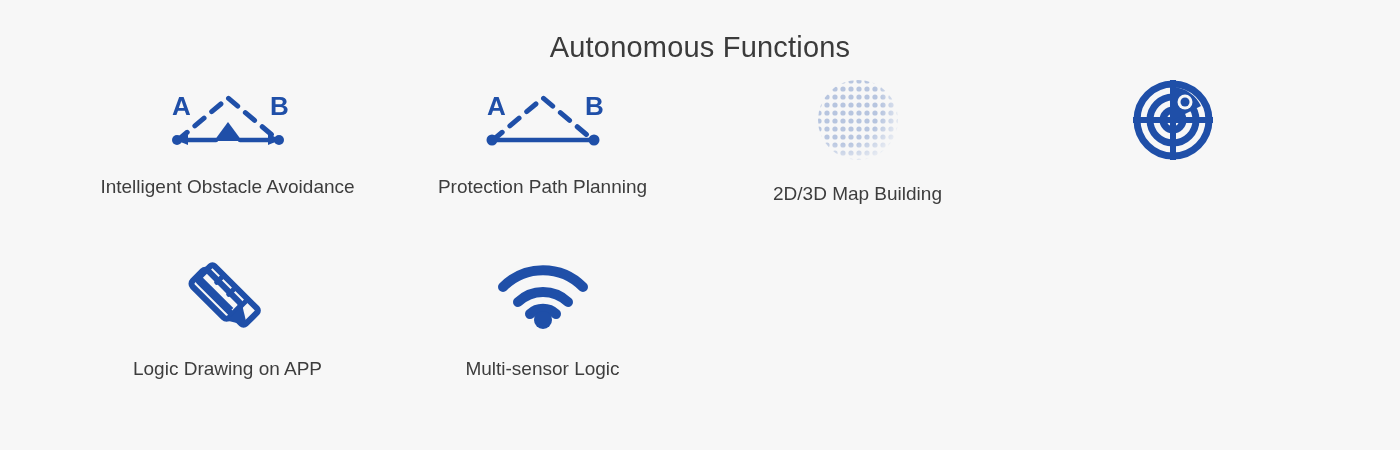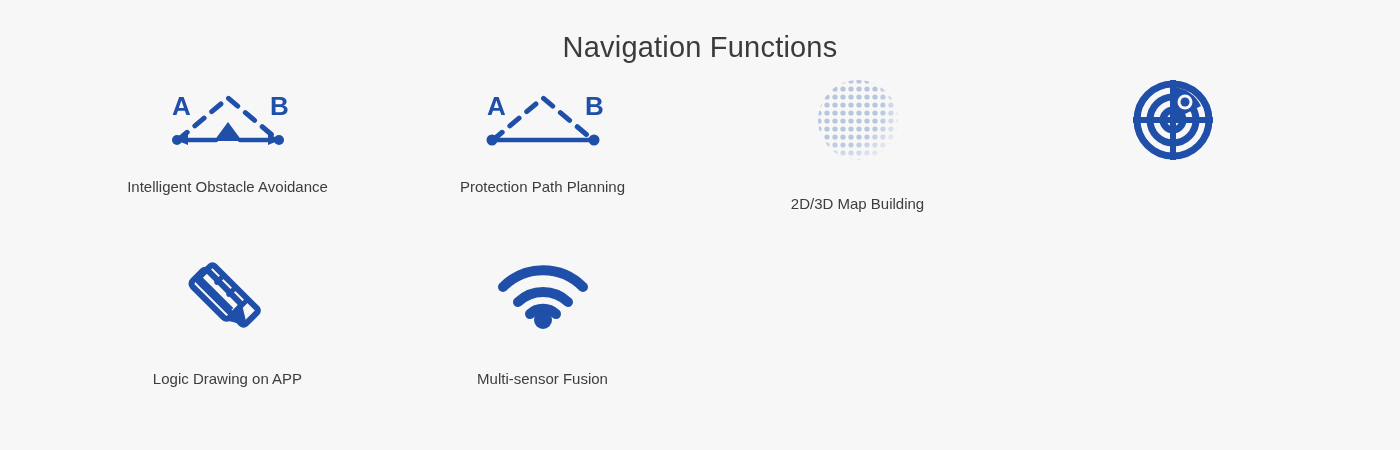--- a/index.html
+++ b/index.html
@@ -45,36 +45,36 @@
   .icon-wrap {
     height: 80px;
     display: flex;
     align-items: center;
     justify-content: center;
   }
   .icon-wrap svg { display: block; }
   .cell-label {
     margin-top: 14px;
     text-align: center;
-    font-size: 15px;
+    font-size: 19px;
     line-height: 30px;
     color: #3d3d3d;
     font-weight: 400;
     max-width: 260px;
     white-space: pre-line;
   }
   .row2 .icon-wrap { height: 84px; }
-  .row2 .cell-label { margin-top: 27px; }
+  .row2 .cell-label { margin-top: 17px; }
 </style>
 </head>
 <body>
 
 <div class="page">
 
-  <div class="page-title">Navigation Functions</div>
+  <div class="page-title">Autonomous Functions</div>
 
   <div class="grid">
 
     <div class="cell row1">
       <div class="icon-wrap">
         <svg width="140" height="72" viewBox="0 0 140 72" aria-hidden="true">
           <g fill="none" stroke="#1f4fa8" stroke-width="5" stroke-linecap="round">
 
             <path d="M20 58 L70 16 L120 58" stroke-dasharray="12 10"></path>
           </g>
@@ -193,17 +193,17 @@
       <div class="icon-wrap">
         <svg width="96" height="70" viewBox="0 0 96 70" aria-hidden="true">
           <g fill="none" stroke="#1f4fa8" stroke-width="10" stroke-linecap="round">
             <path d="M8 27 A56 56 0 0 1 88 27"></path>
             <path d="M23 42 A36 36 0 0 1 73 42"></path>
             <path d="M35 54 A19 19 0 0 1 61 54"></path>
           </g>
           <circle cx="48" cy="60" r="9" fill="#1f4fa8"></circle>
         </svg>
       </div>
-      <div class="cell-label">Multi-sensor Fusion</div>
+      <div class="cell-label">Multi-sensor Logic</div>
     </div>
 
   </div>
 </div>
 
 </body></html>

